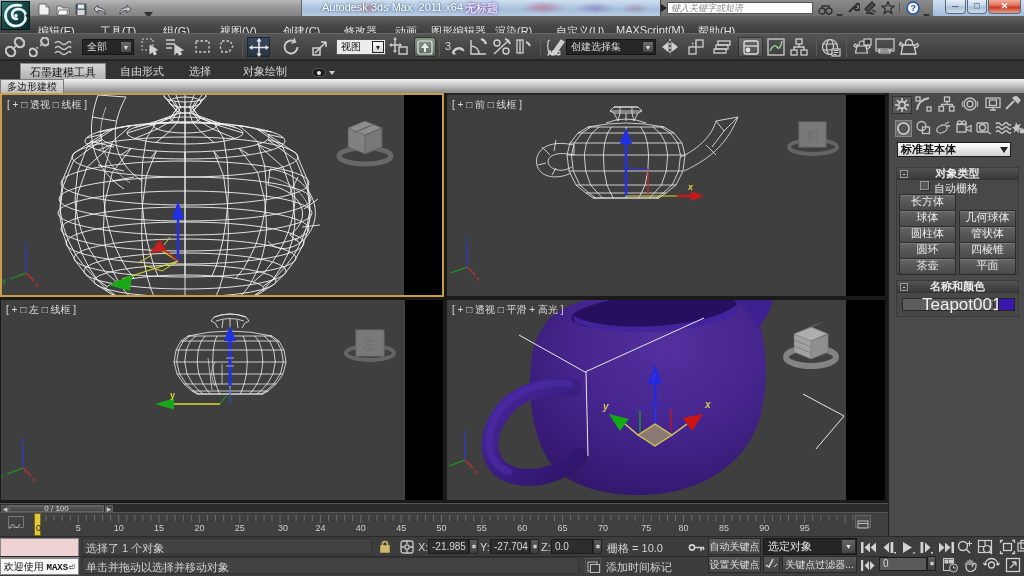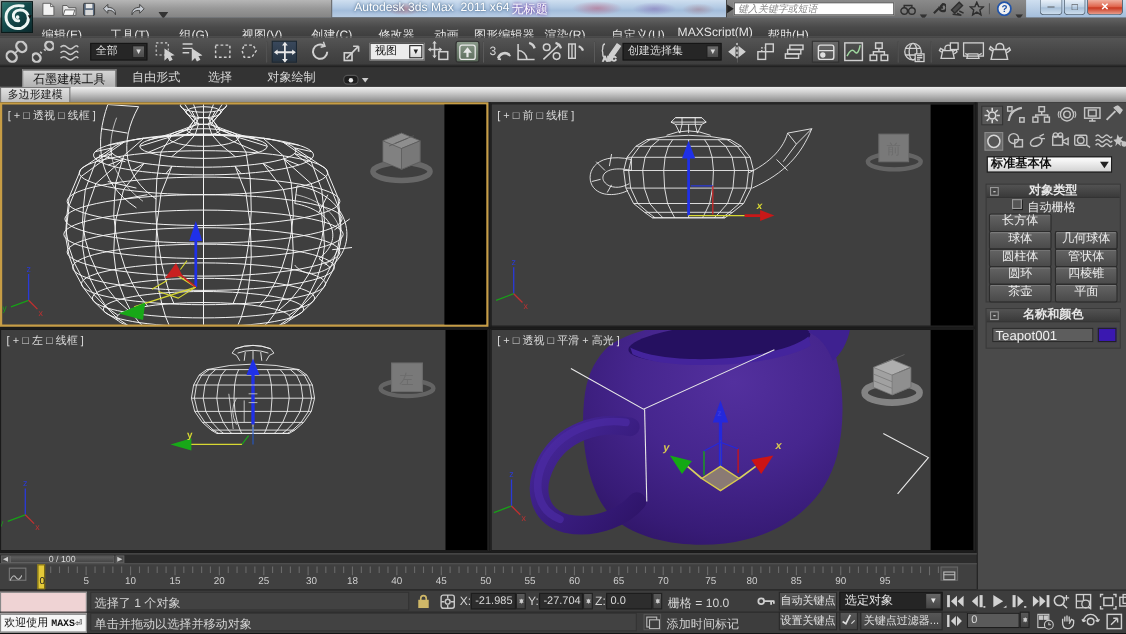--- a/index.html
+++ b/index.html
@@ -73,21 +73,21 @@
 #pdrop .dar { position:absolute; right:2px; top:4px; width:0; height:0; border:4px solid transparent; border-top:6px solid #222; }
 .rollout { position:absolute; left:7px; width:123px; border:1px solid #3a3a3a; background:#484848; }
 .rhead { height:12px; background:linear-gradient(#525252,#3a3a3a); border-bottom:1px solid #333; color:#e8e8e8;
   font-size:11px; font-weight:bold; text-align:center; line-height:11px; position:relative; }
 .rminus { position:absolute; left:3px; top:2px; width:8px; height:8px; border:1px solid #999; color:#ddd; font-size:8px;
   line-height:6px; text-align:center; background:#444; }
 .pbtn { position:absolute; width:57px; height:17px; background:linear-gradient(#646464,#4a4a4a);
   border:1px solid #2c2c2c; border-radius:2px; color:#ececec; font-size:11px; line-height:12px; text-align:center;
   box-shadow:inset 0 1px 0 #7a7a7a; }
 #namefield { position:absolute; left:5px; top:17px; width:92px; height:13px; background:#5d5d5d; border:1px solid #2a2a2a;
-  color:#f0f0f0; font-size:12px; line-height:12px; padding-left:2px; }
+  color:#f0f0f0; font-size:17px; line-height:12px; padding-left:19px; }
 #colorswatch { position:absolute; left:101px; top:17px; width:17px; height:13px; background:#3a18b0; border:1px solid #222; }
 .chk { position:absolute; left:23px; top:1px; width:9px; height:9px; background:#555; border:1px solid #999; box-shadow:1px 1px 0 #222; }
 .icostroke { stroke:#c4c4c4; fill:none; stroke-width:1.3; }
 
 
 #timeslider { left:0; top:503px; width:888px; height:9px; background:#2c2c2c; border-top:1px solid #555; }
 #tshandle { position:absolute; left:9px; top:1px; width:95px; height:7px; background:linear-gradient(#5e5e5e,#454545);
   border:1px solid #666; color:#ddd; font-size:8px; line-height:6px; text-align:center; }
 .tsarr { position:absolute; top:1px; width:8px; height:7px; background:#4a4a4a; border:1px solid #5e5e5e; color:#ccc;
   font-size:6px; line-height:6px; text-align:center; }
@@ -954,21 +954,21 @@
       <line x1="853.1" y1="1" x2="853.1" y2="7" stroke="#6a6a6a" stroke-width="1"></line>
     </svg>
   <div id="tnums">
       <span class="tnum" style="left:30px; width:16px; text-align:center; display:inline-block;">0</span>
       <span class="tnum" style="left:70.35px; width:16px; text-align:center; display:inline-block;">5</span>
       <span class="tnum" style="left:110.7px; width:16px; text-align:center; display:inline-block;">10</span>
       <span class="tnum" style="left:151.05px; width:16px; text-align:center; display:inline-block;">15</span>
       <span class="tnum" style="left:191.4px; width:16px; text-align:center; display:inline-block;">20</span>
       <span class="tnum" style="left:231.75px; width:16px; text-align:center; display:inline-block;">25</span>
       <span class="tnum" style="left:272.1px; width:16px; text-align:right; display:inline-block;">30</span>
-      <span class="tnum" style="left:312.45px; width:16px; text-align:center; display:inline-block;">18</span>
+      <span class="tnum" style="left:312.45px; width:16px; text-align:center; display:inline-block;">24</span>
       <span class="tnum" style="left:352.8px; width:16px; text-align:center; display:inline-block;">40</span>
       <span class="tnum" style="left:393.15000000000003px; width:16px; text-align:center; display:inline-block;">45</span>
       <span class="tnum" style="left:433.5px; width:16px; text-align:center; display:inline-block;">50</span>
       <span class="tnum" style="left:473.85px; width:16px; text-align:center; display:inline-block;">55</span>
       <span class="tnum" style="left:514.2px; width:16px; text-align:center; display:inline-block;">60</span>
       <span class="tnum" style="left:554.5500000000001px; width:16px; text-align:center; display:inline-block;">65</span>
       <span class="tnum" style="left:594.9px; width:16px; text-align:center; display:inline-block;">70</span>
       <span class="tnum" style="left:635.25px; width:16px; text-align:right; display:inline-block;">75</span>
       <span class="tnum" style="left:675.6px; width:16px; text-align:center; display:inline-block;">80</span>
       <span class="tnum" style="left:715.95px; width:16px; text-align:center; display:inline-block;">85</span>

